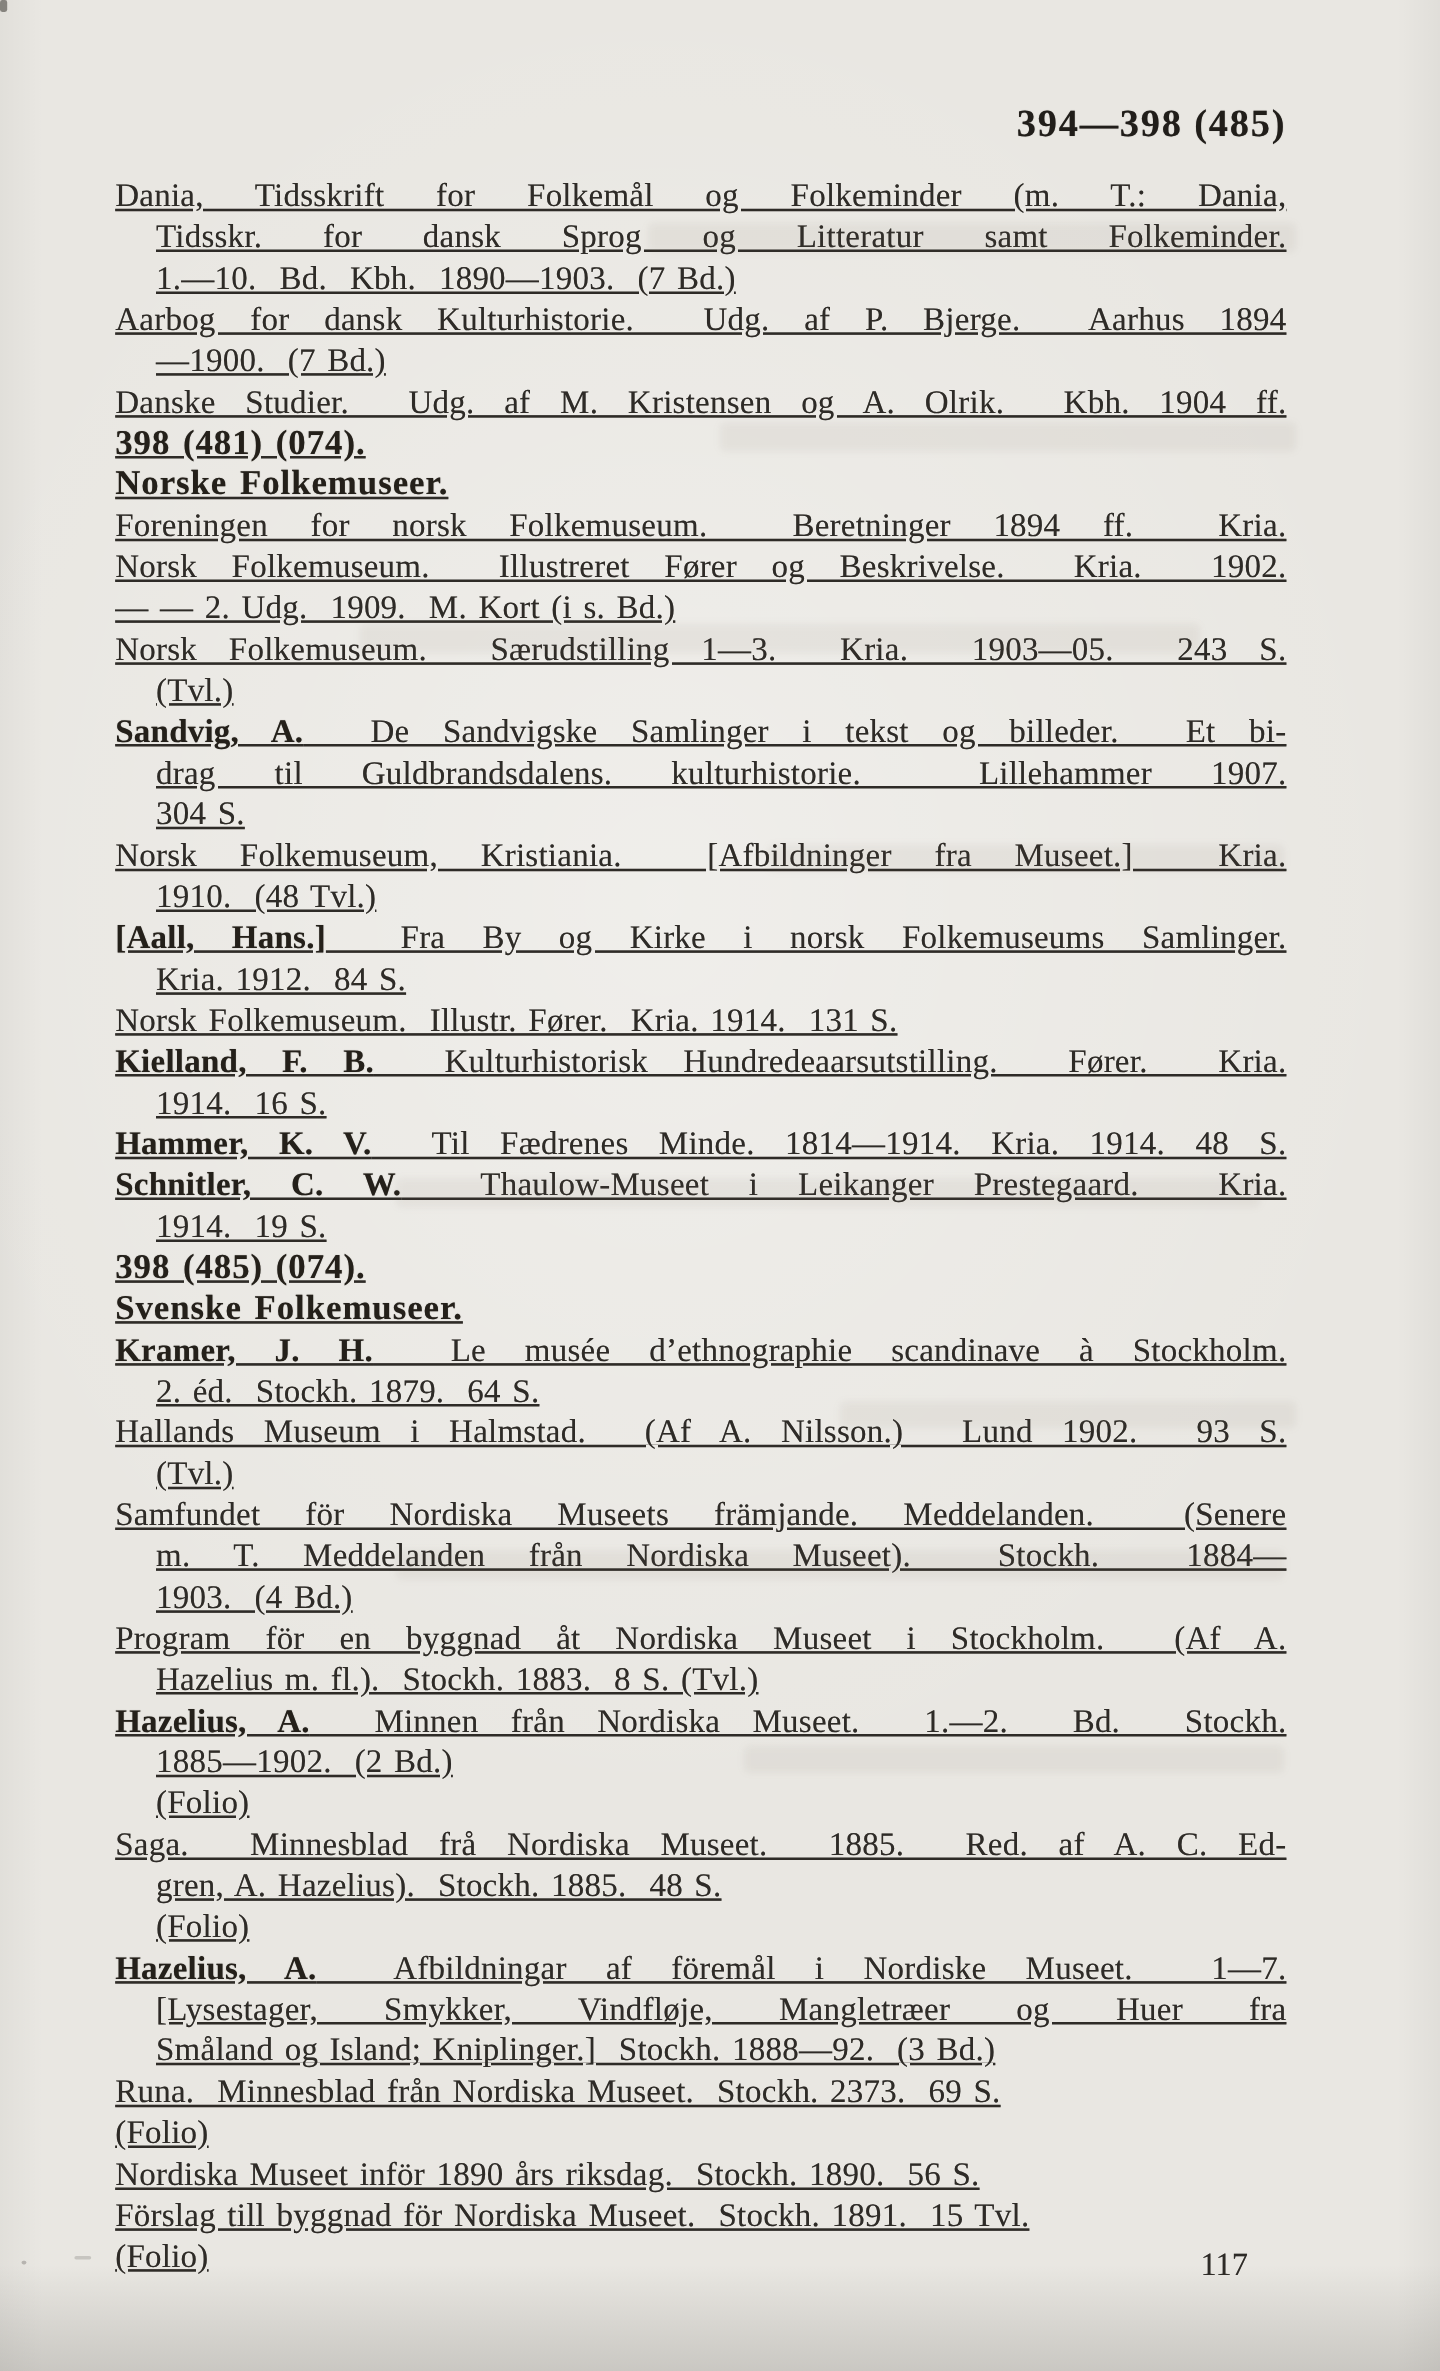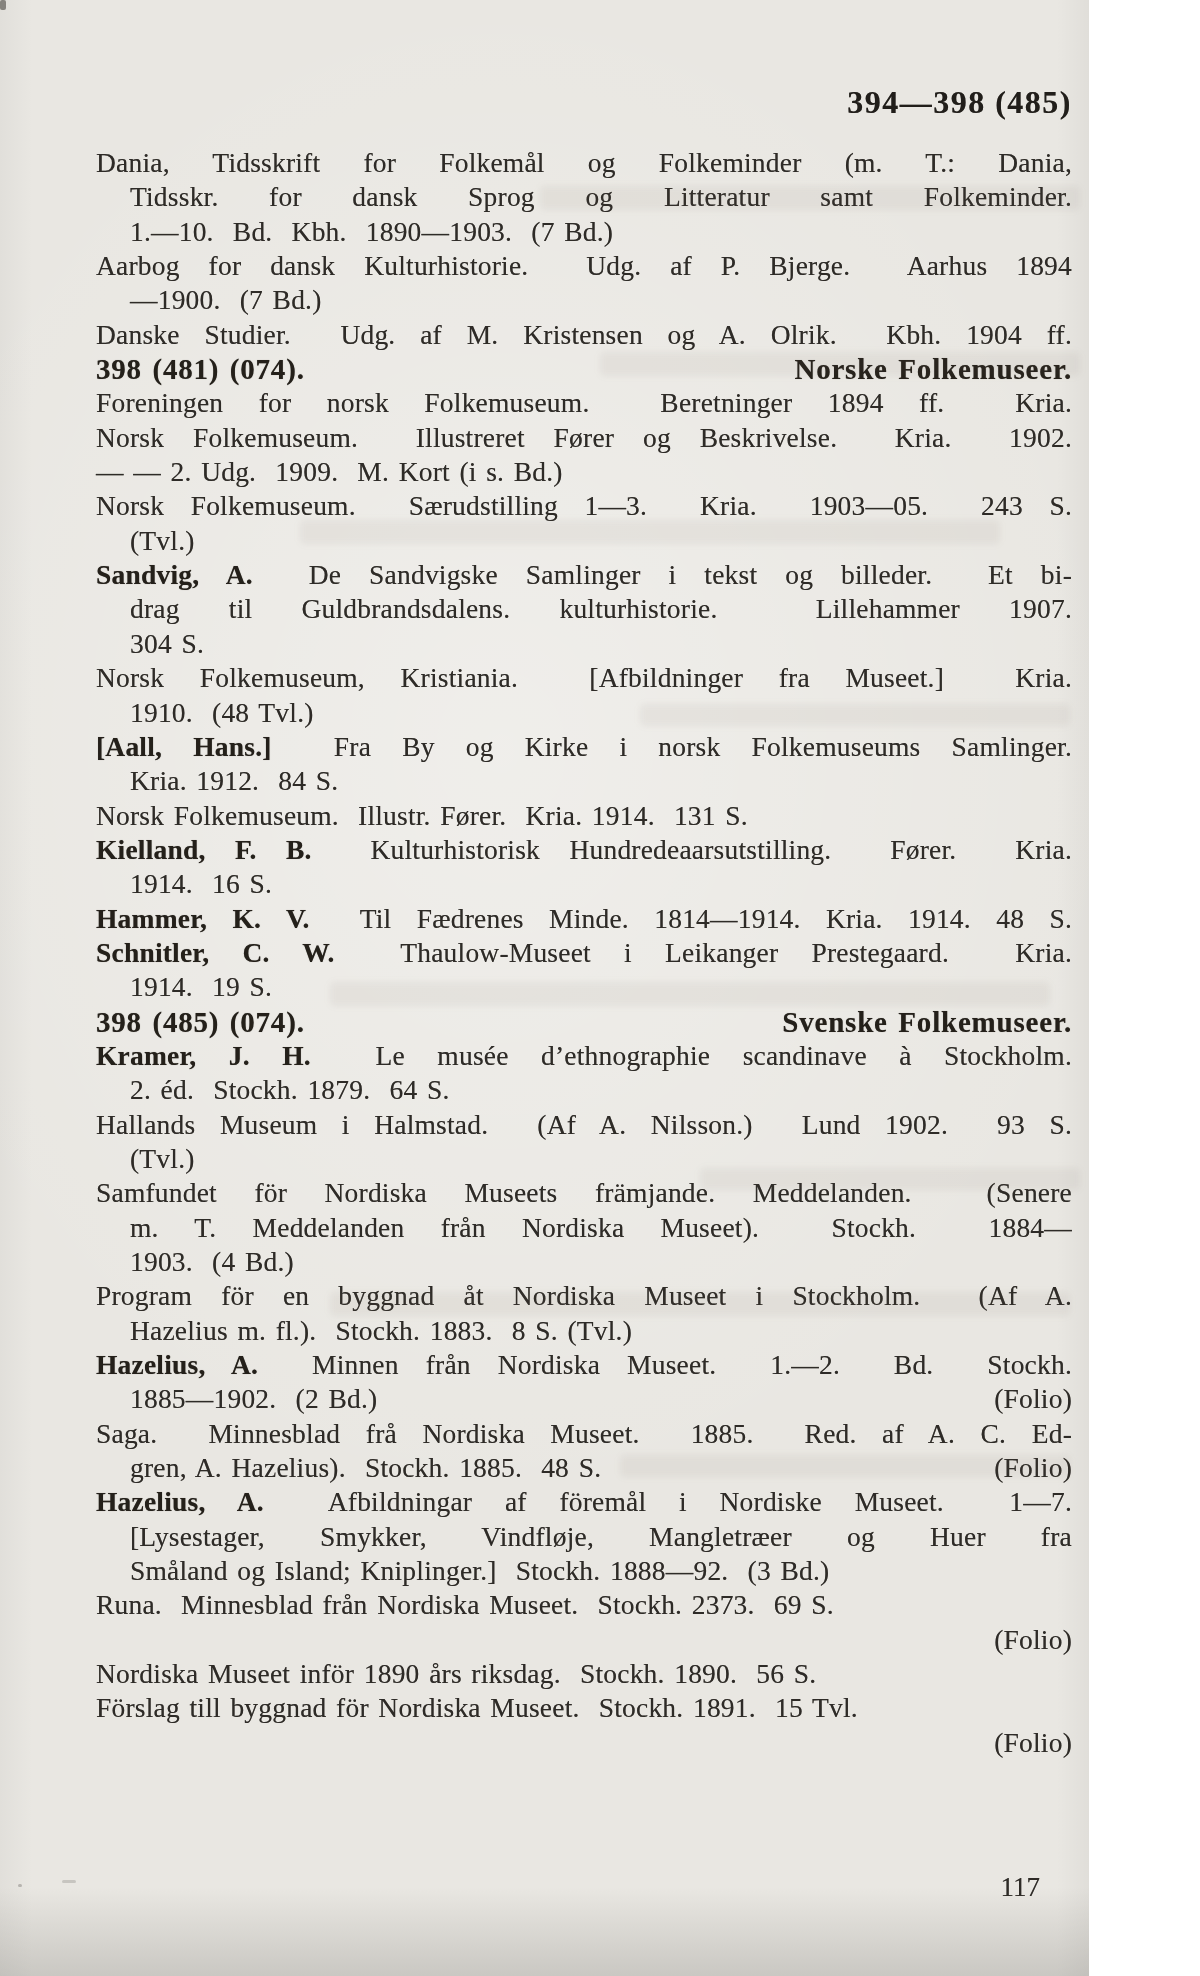--- a/index.html
+++ b/index.html
@@ -1,18 +1,18 @@
 <!DOCTYPE html>
 <html><head>
 <meta charset="utf-8">
 <style>
   html,body { margin:0; padding:0; }
   .page {
     position:relative;
-    width:1089px; height:1976px;
+    width:1200px; height:1976px;
     overflow:hidden;
     font-family:"Liberation Serif","DejaVu Serif",serif;
     background:
       radial-gradient(ellipse 900px 1100px at 46% 38%, rgba(255,255,255,0.30), rgba(255,255,255,0) 70%),
       linear-gradient(to bottom, rgba(0,0,0,0) 95.5%, rgba(90,88,82,0.22) 100%),
       linear-gradient(to right, rgba(0,0,0,0.035) 0%, rgba(0,0,0,0) 3%, rgba(0,0,0,0) 97%, rgba(0,0,0,0.04) 100%),
       #e9e7e2;
     color:#2e2b27;
   }
   .range-header {
@@ -25,24 +25,25 @@
   .body-block {
     position:absolute; top:146px; left:96px; width:976px;
   }
   .line {
     line-height:34.35px;
     font-size:27.5px;
     white-space:pre-wrap;
     letter-spacing:0.2px;
     word-spacing:2.5px;
     text-shadow:0 0 0.55px rgba(46,43,39,0.5);
+    text-decoration:underline;
   }
   .line.ind { padding-left:34px; }
   .line.j { text-align:justify; text-align-last:justify; text-justify:inter-word; }
-  .line.flexline { display:flex; justify-content:space-between; }
+  .line.flexline { display:flex; justify-content:space-between;flex-direction:column; }
   .line .left { white-space:pre-wrap; }
   .line .right { white-space:pre-wrap; }
   .b { font-weight:700; color:#24201a; text-shadow:0 0 0.7px rgba(36,32,26,0.5); }
   .line.heading { font-size:29px; }
   .line.heading .b { letter-spacing:0.8px; }
   .page-number {
     position:absolute; top:1872px; left:96px; width:944px;
     text-align:right; font-size:27px; color:#2e2b27;
     text-shadow:0 0 0.55px rgba(46,43,39,0.5);
   }

